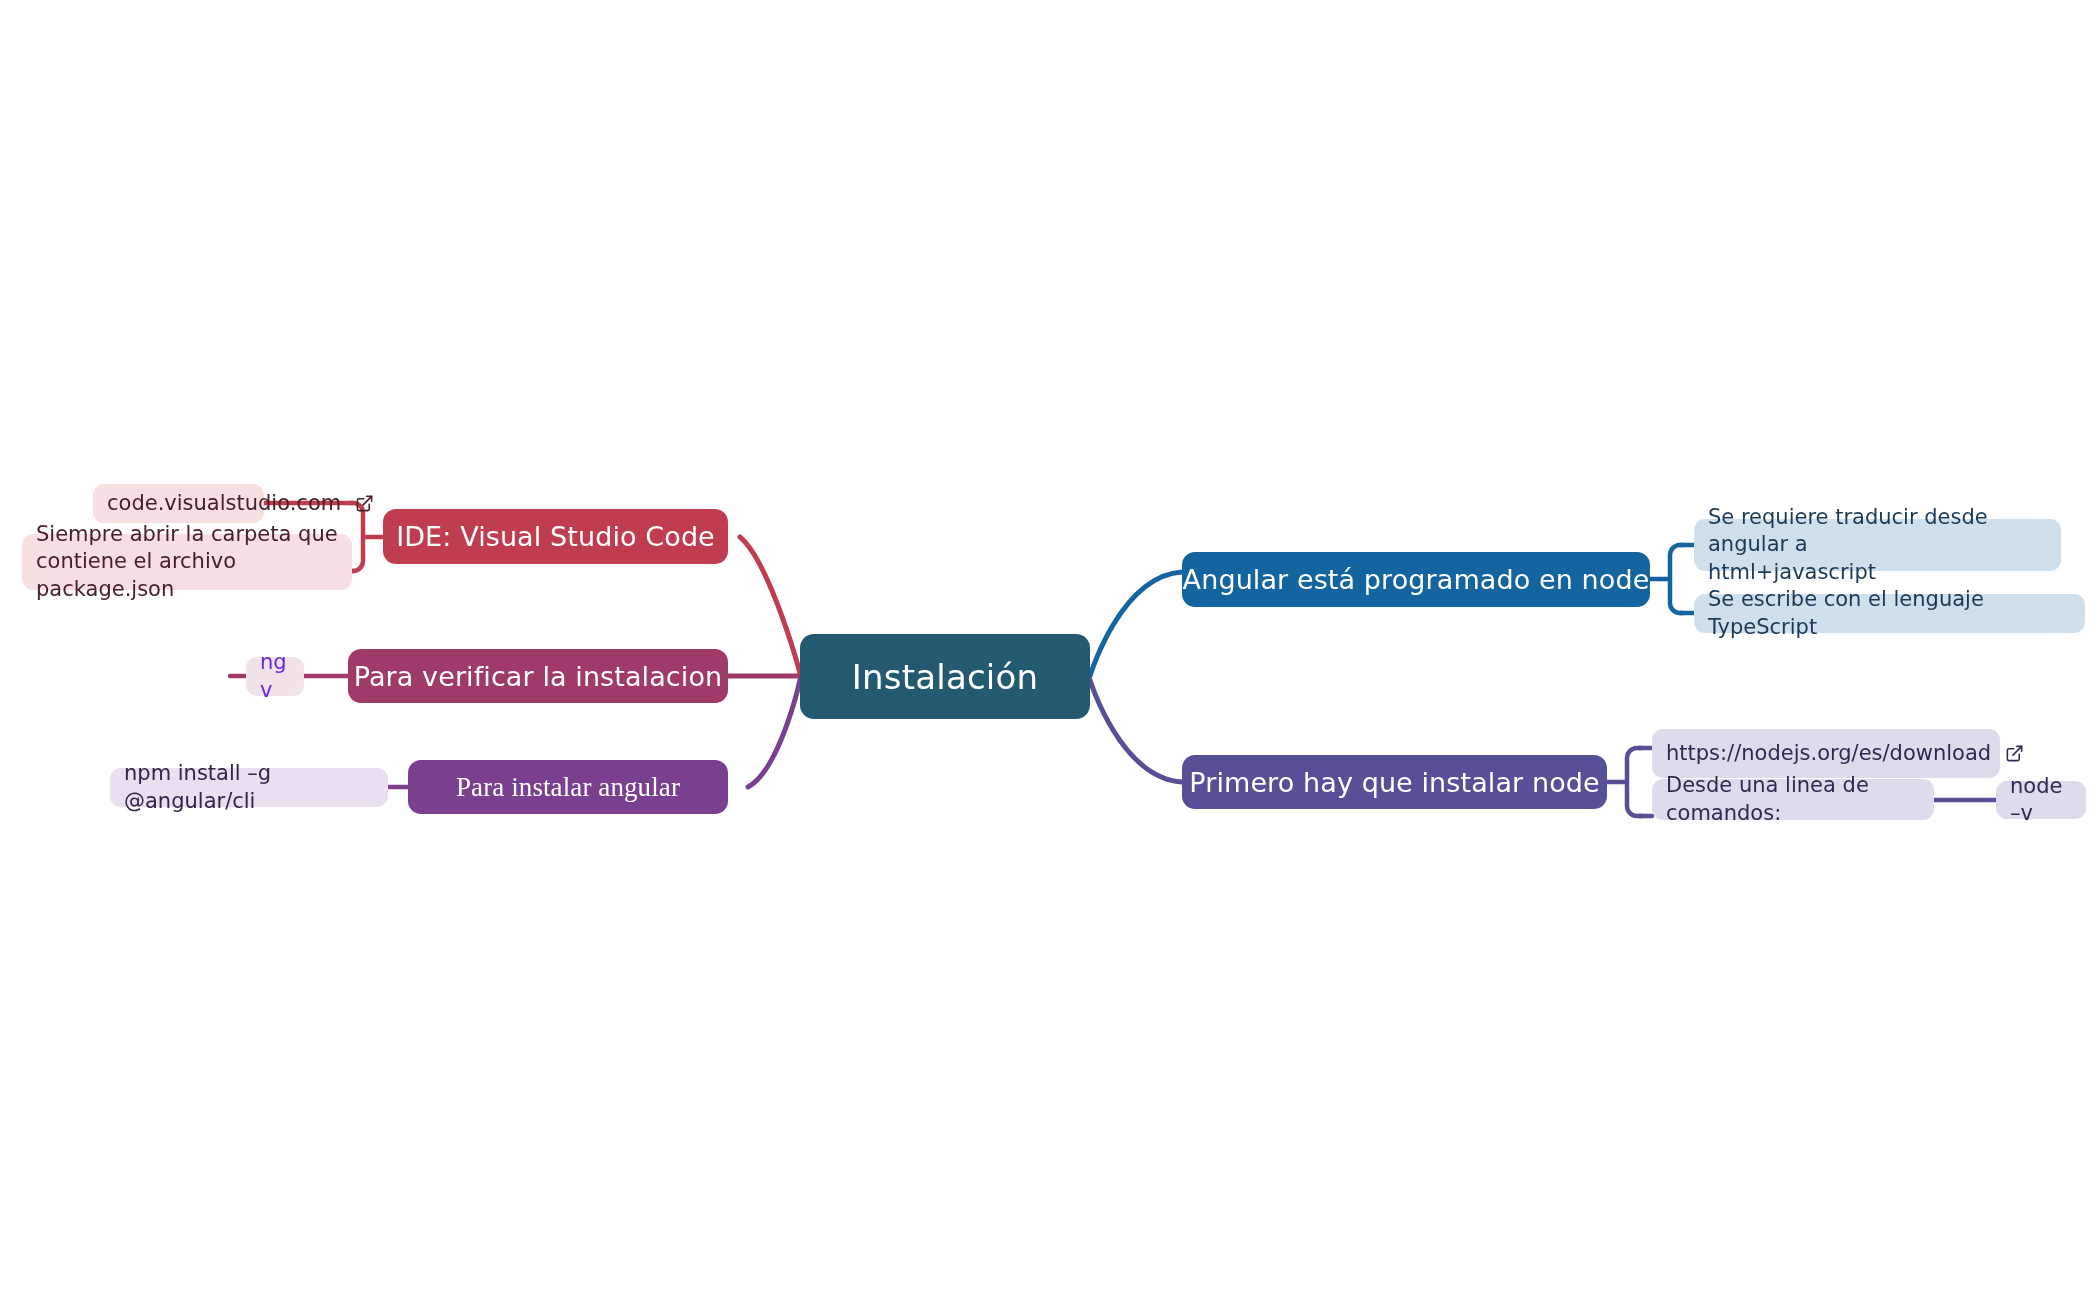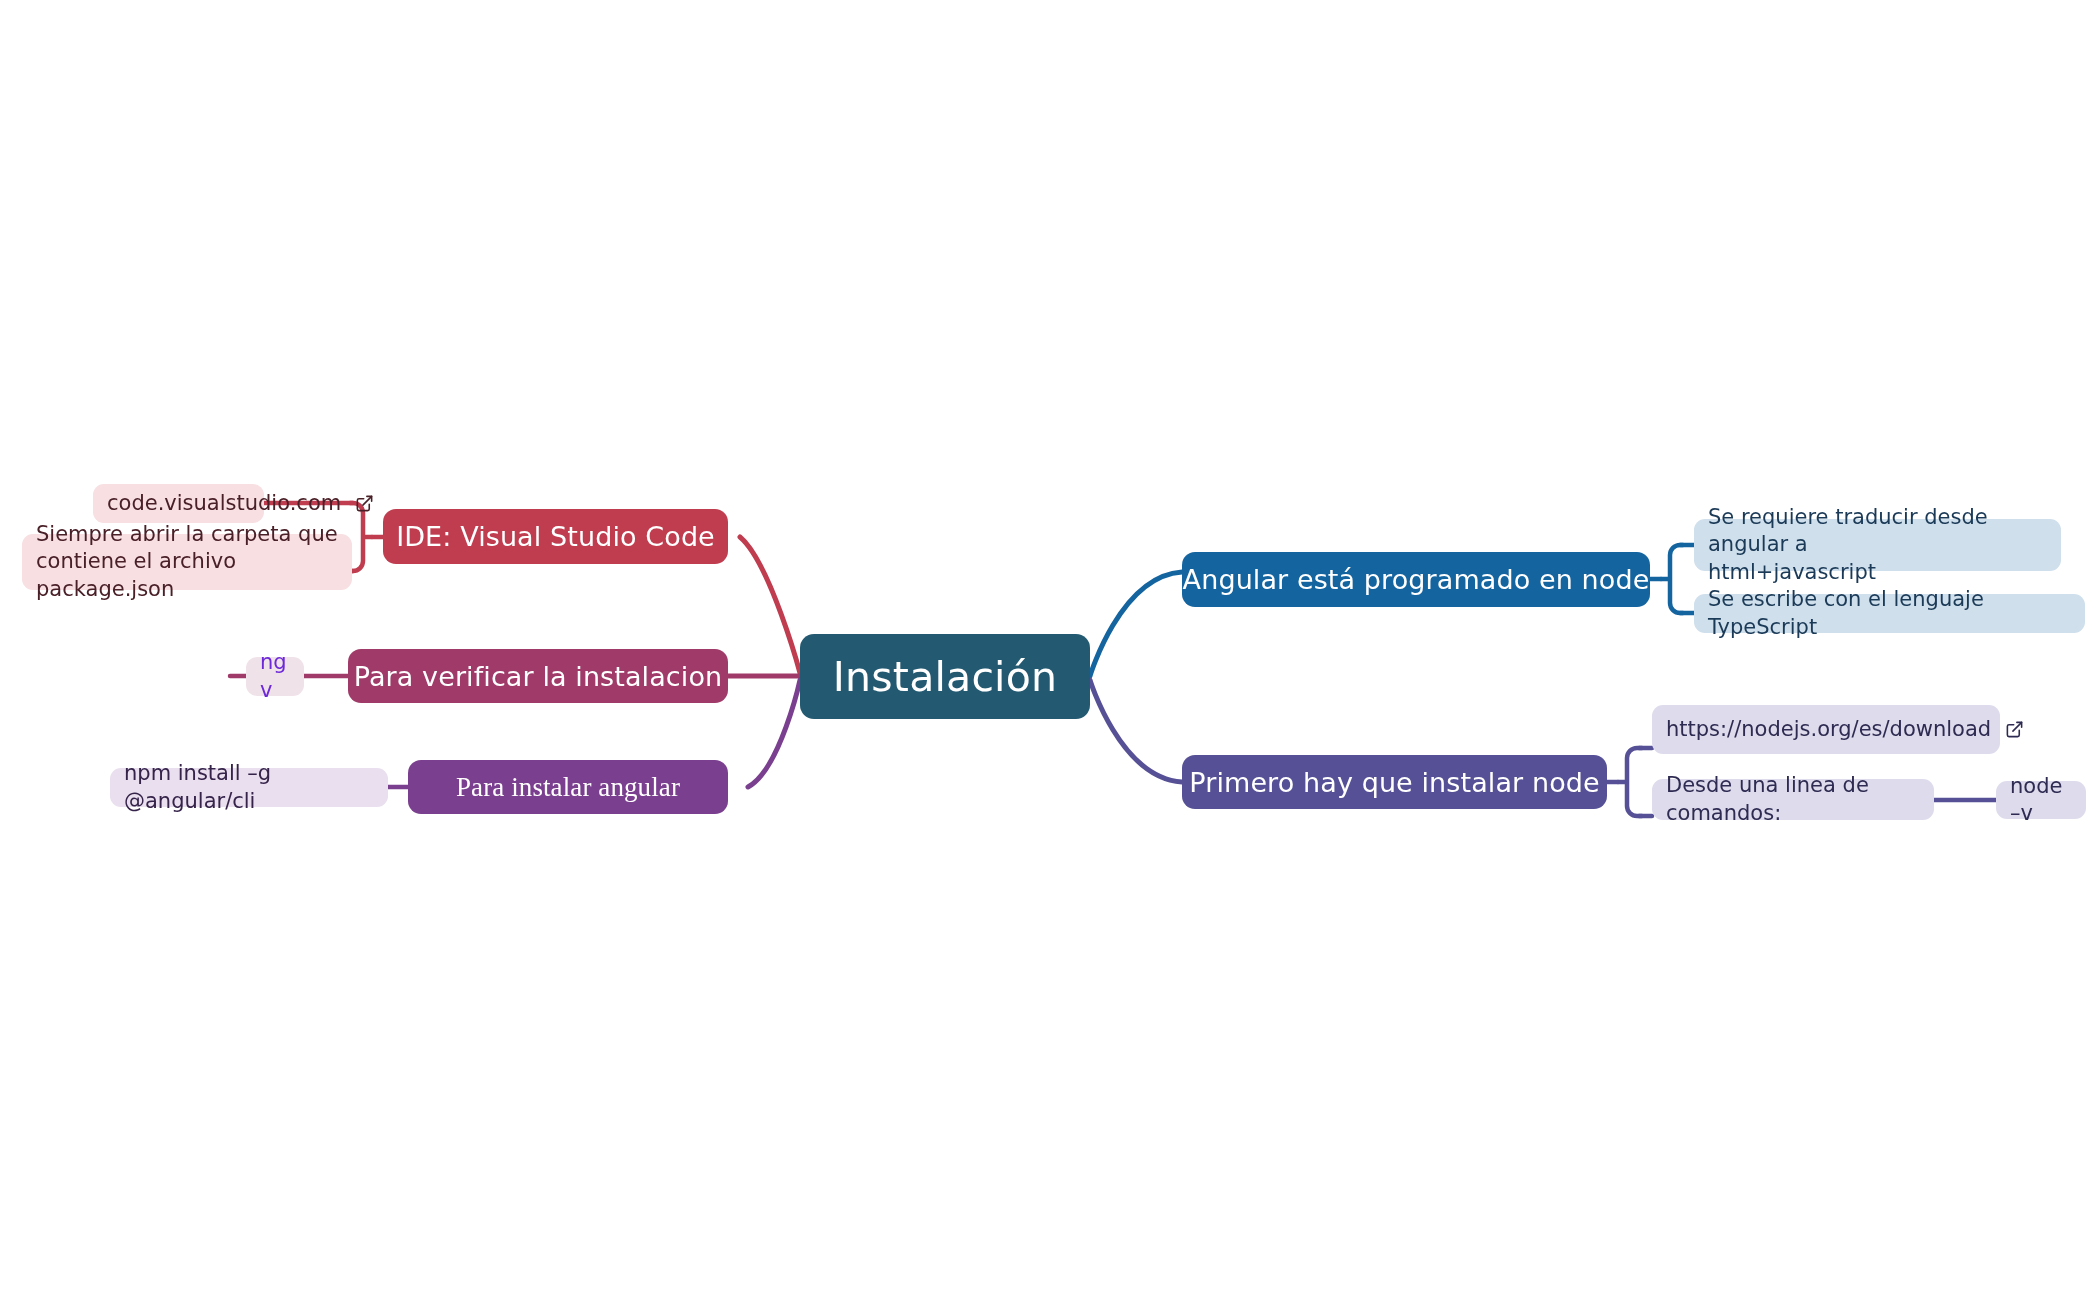--- a/index.html
+++ b/index.html
@@ -33,21 +33,21 @@
     display: flex;
     align-items: center;
     border-radius: 12px;
     white-space: pre;
   }
   
   .root {
     background: #235a72;
     color: #ffffff;
     border-radius: 14px;
-    font-size: 41px;
+    font-size: 34px;
     font-weight: 400;
     letter-spacing: 0.2px;
     justify-content: center;
     padding: 0 34px;
   }
   
   .branch {
     color: #ffffff;
     font-size: 27px;
     font-weight: 400;
@@ -188,21 +188,21 @@
   </div>
 
   <div class="node leaf blue" style="left:1694px; top:594px; width:391px; height:39px; justify-content:flex-start;">
     <span class="label">Se escribe con el lenguaje TypeScript</span>
   </div>
 
   <div class="node branch indigo" style="left:1182px; top:755px; width:425px; height:54px;">
     <span>Primero hay que instalar node</span>
   </div>
 
-  <div class="node leaf indigo" style="left:1652px; top:705px; width:348px; height:49px; justify-content:flex-start;">
+  <div class="node leaf indigo" style="left:1652px; top:729px; width:348px; height:49px; justify-content:flex-start;">
     <span class="label">https://nodejs.org/es/download</span>
     <span class="ext-icon">
       <svg viewBox="0 0 24 24" fill="none" stroke="#2e2b52" stroke-width="2" stroke-linecap="round" stroke-linejoin="round">
         <path d="M18 13v6a2 2 0 0 1-2 2H5a2 2 0 0 1-2-2V8a2 2 0 0 1 2-2h6"></path>
         <polyline points="15 3 21 3 21 9"></polyline>
         <line x1="10" y1="14" x2="21" y2="3"></line>
       </svg>
     </span>
   </div>
 

